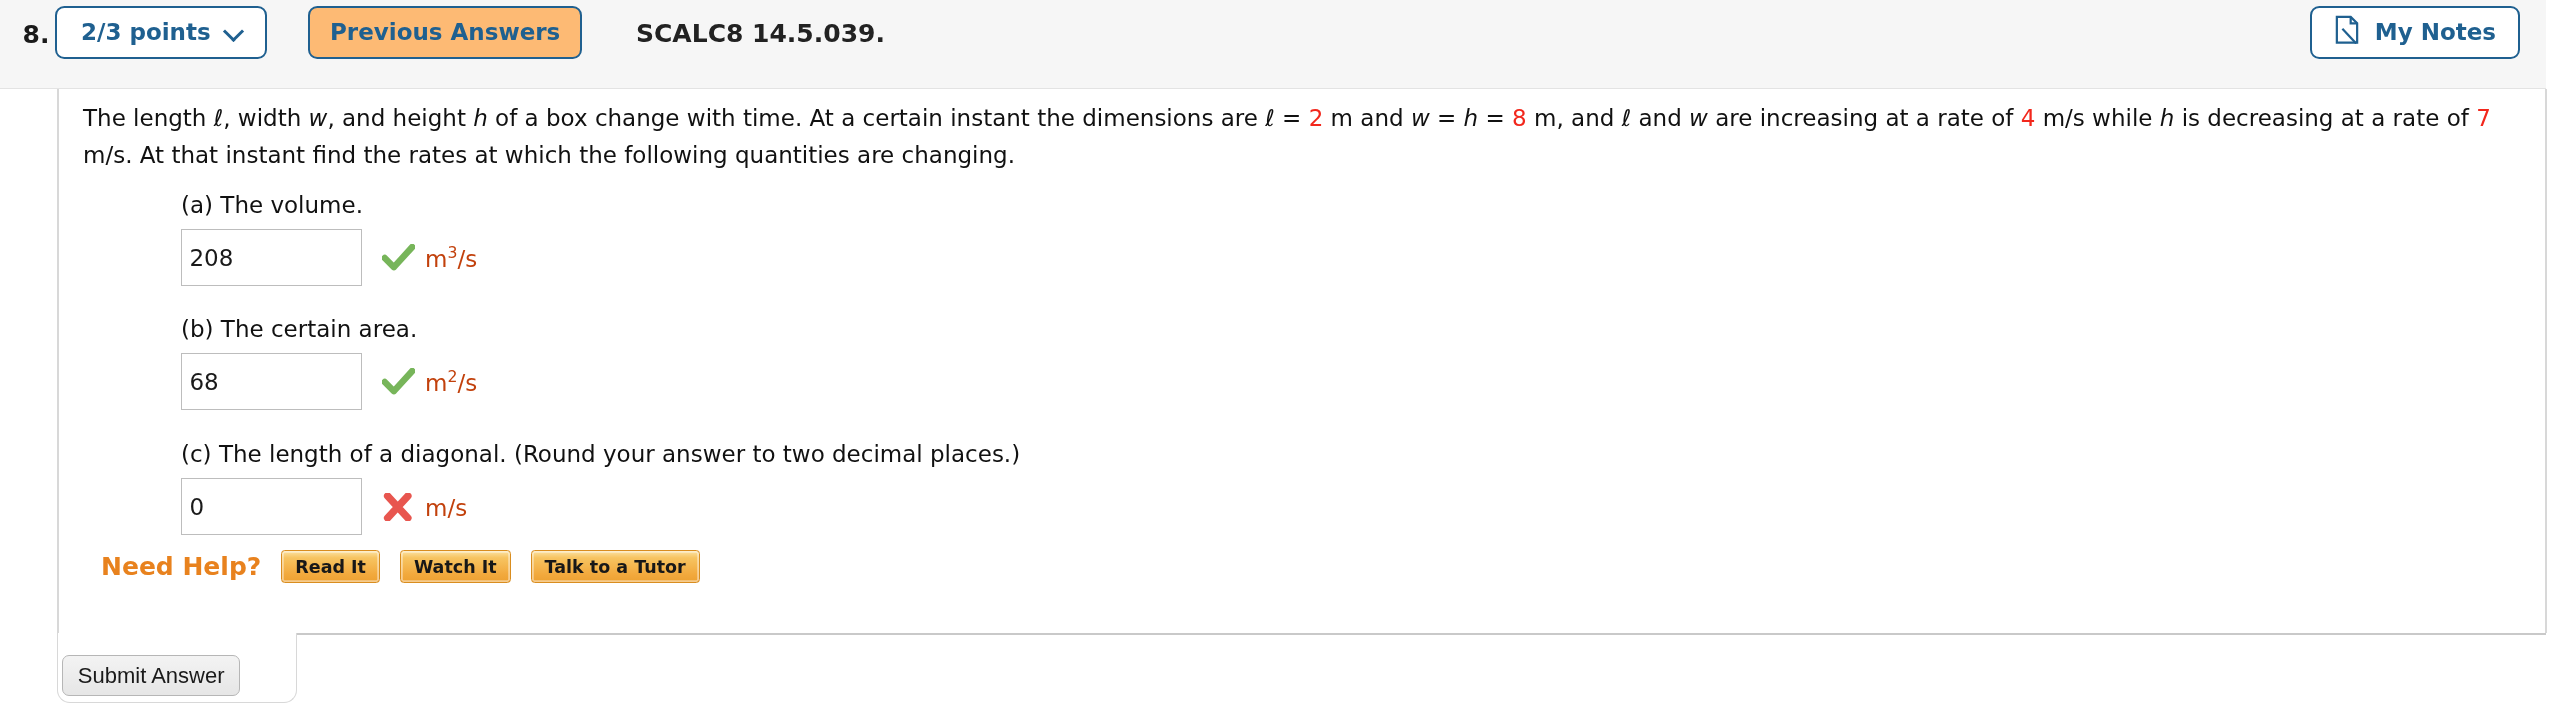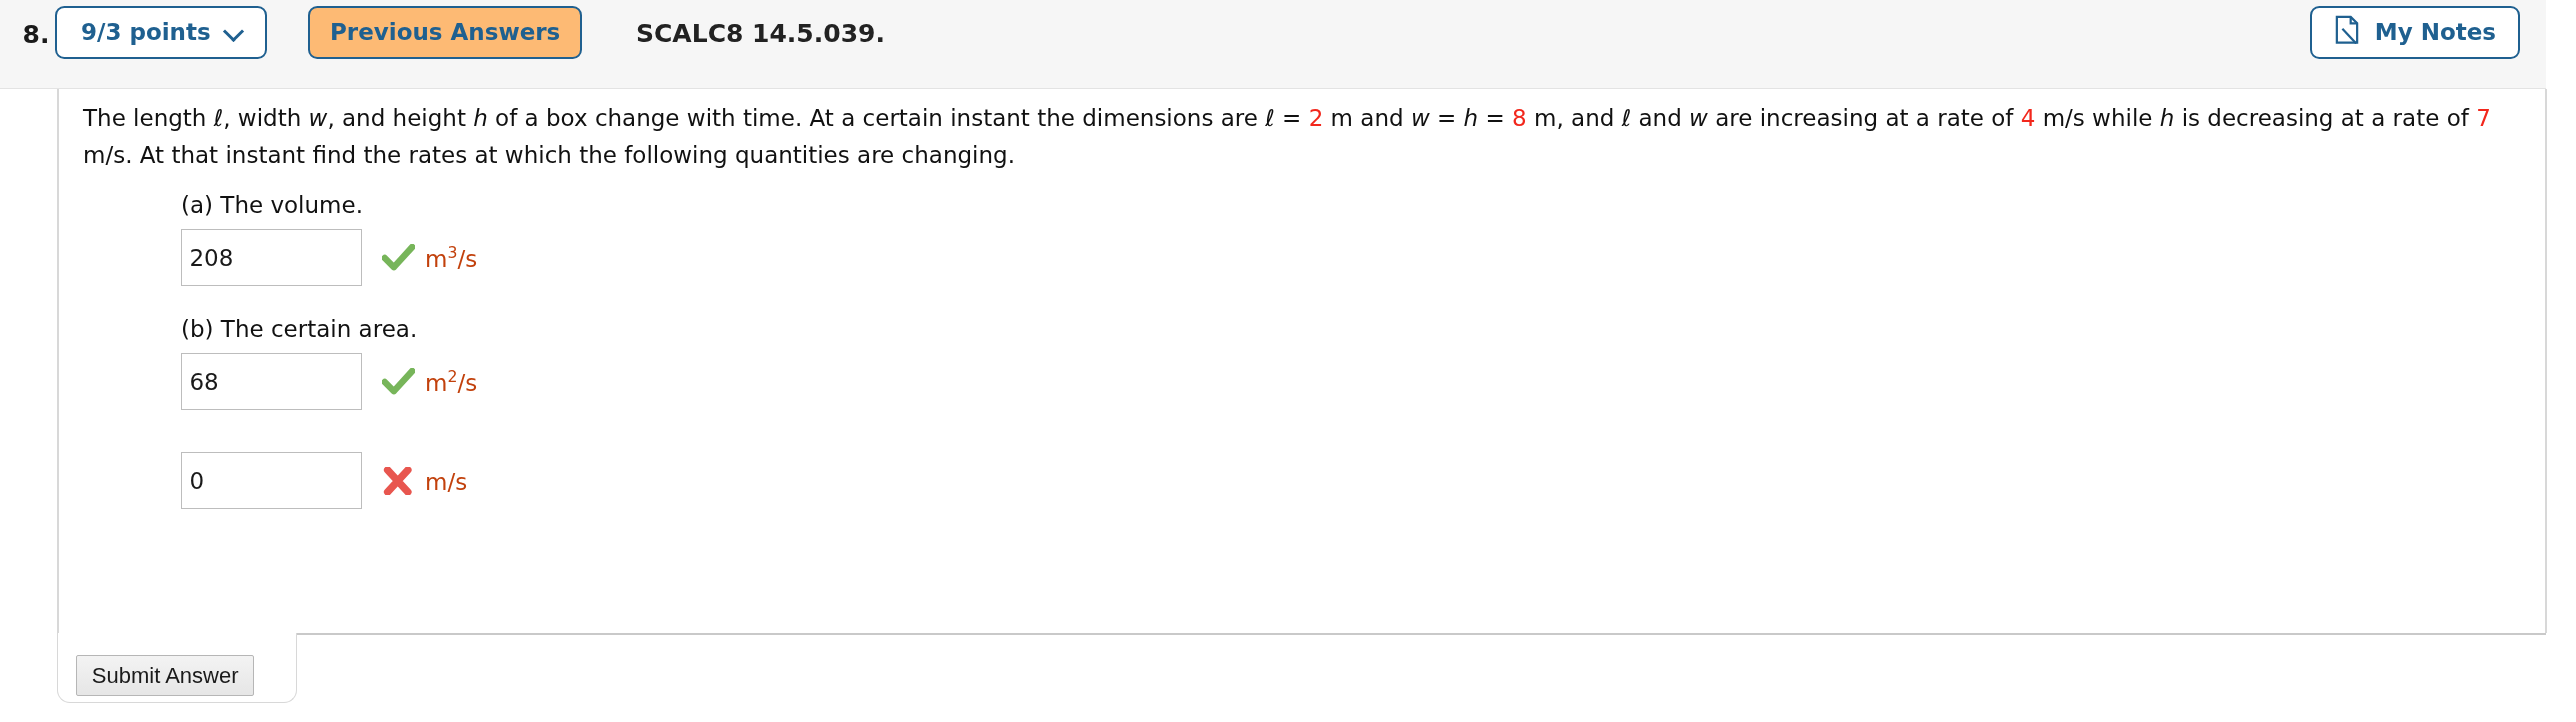--- a/index.html
+++ b/index.html
@@ -240,47 +240,47 @@
   }
   .submit-rule {
     position: absolute;
     left: 295px; top: 633px;
     width: 2251px;
     height: 1.8px;
     background: #c9c9c9;
   }
   .submit-btn {
     position: absolute;
-    left: 76px; top: 655px;
+    left: 62px; top: 655px;
     height: 41px;
     box-sizing: border-box;
     padding: 0 14.8px;
     display: flex;
     align-items: center;
     background: linear-gradient(to bottom, #f3f3f3 0%, #e6e6e6 100%);
     border: 1.8px solid #b6b6b6;
-    border-radius: 2px;
+    border-radius: 7px;
     font-family: "Liberation Sans", sans-serif;
     font-size: 22px;
     color: #1a1a1a;
     white-space: nowrap;
     cursor: pointer;
   }
 </style>
 </head>
 <body>
 
 <div class="page">
 
   <div class="header">
 
     <div class="qnum">8.</div>
 
     <div class="pts-btn">
-      <span>9/3 points</span>
+      <span>2/3 points</span>
       <span class="chev"></span>
     </div>
 
     <div class="prev-btn">
       <span>Previous Answers</span>
     </div>
 
     <div class="qcode">SCALC8 14.5.039.</div>
 
     <div class="notes-btn">
@@ -322,30 +322,37 @@
       <span class="mark">
         <svg width="33" height="28" viewBox="0 0 36 30" aria-hidden="true">
           <path d="M3 15 L13 25 L33 3" stroke="#77b55a" stroke-width="7" fill="none" stroke-linecap="round" stroke-linejoin="round"></path>
         </svg>
       </span>
       <span class="unit"><span>m</span><sup>2</sup><span>/s</span></span>
     </div>
   </div>
 
   <div class="part" style="top:441px;">
+    <div class="part-label">(c) The length of a diagonal. (Round your answer to two decimal places.)</div>
     <div class="answer-row">
       <input class="ans-input" type="text" value="0" style="">
       <span class="mark">
         <svg width="29.5" height="28" viewBox="0 0 32 30" aria-hidden="true">
           <path d="M5 3 L27 27 M27 3 L5 27" stroke="#e8564f" stroke-width="8" fill="none" stroke-linecap="round"></path>
         </svg>
       </span>
       <span class="unit"><span>m</span><sup></sup><span>/s</span></span>
     </div>
   </div>
 
+  <div class="need-help-row">
+    <span class="need-help-label">Need Help?</span>
+    <button class="help-btn">Read It</button>
+    <button class="help-btn">Watch It</button>
+    <button class="help-btn">Talk to a Tutor</button>
+  </div>
 
   <div class="submit-rule"></div>
   <div class="submit-box"></div>
   <button class="submit-btn">Submit Answer</button>
 
 </div>
 
 
 </body></html>

